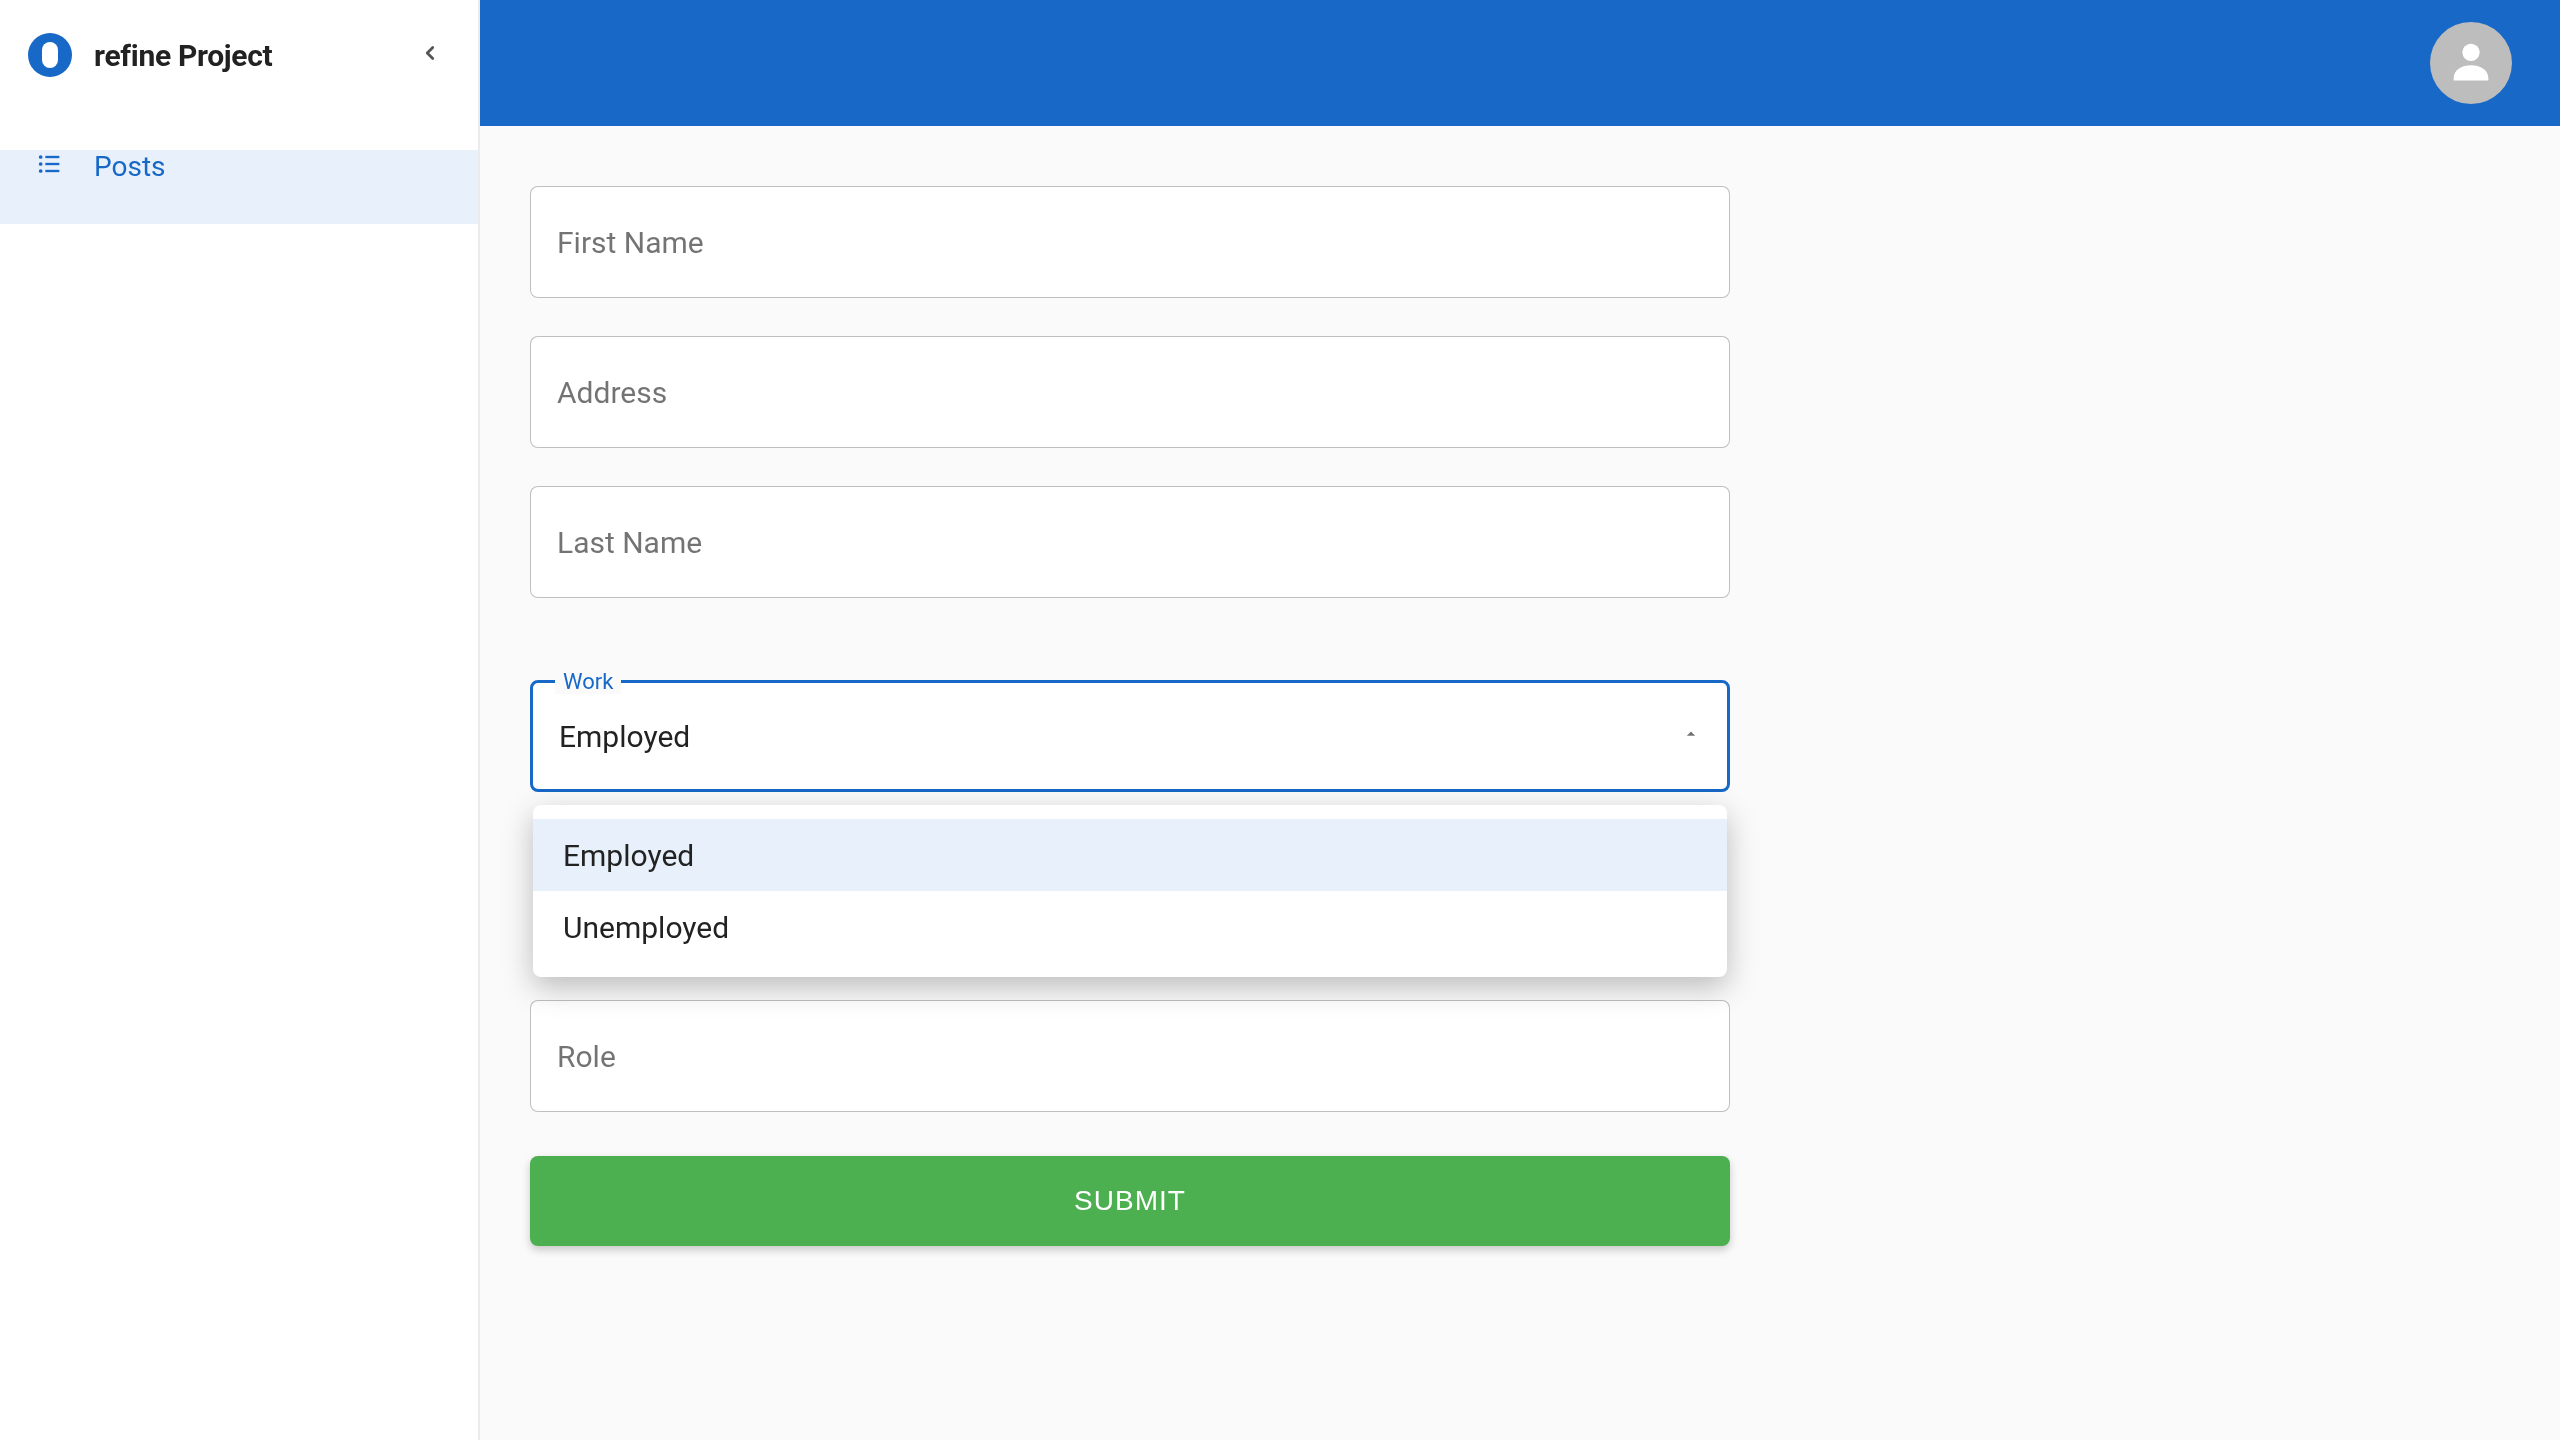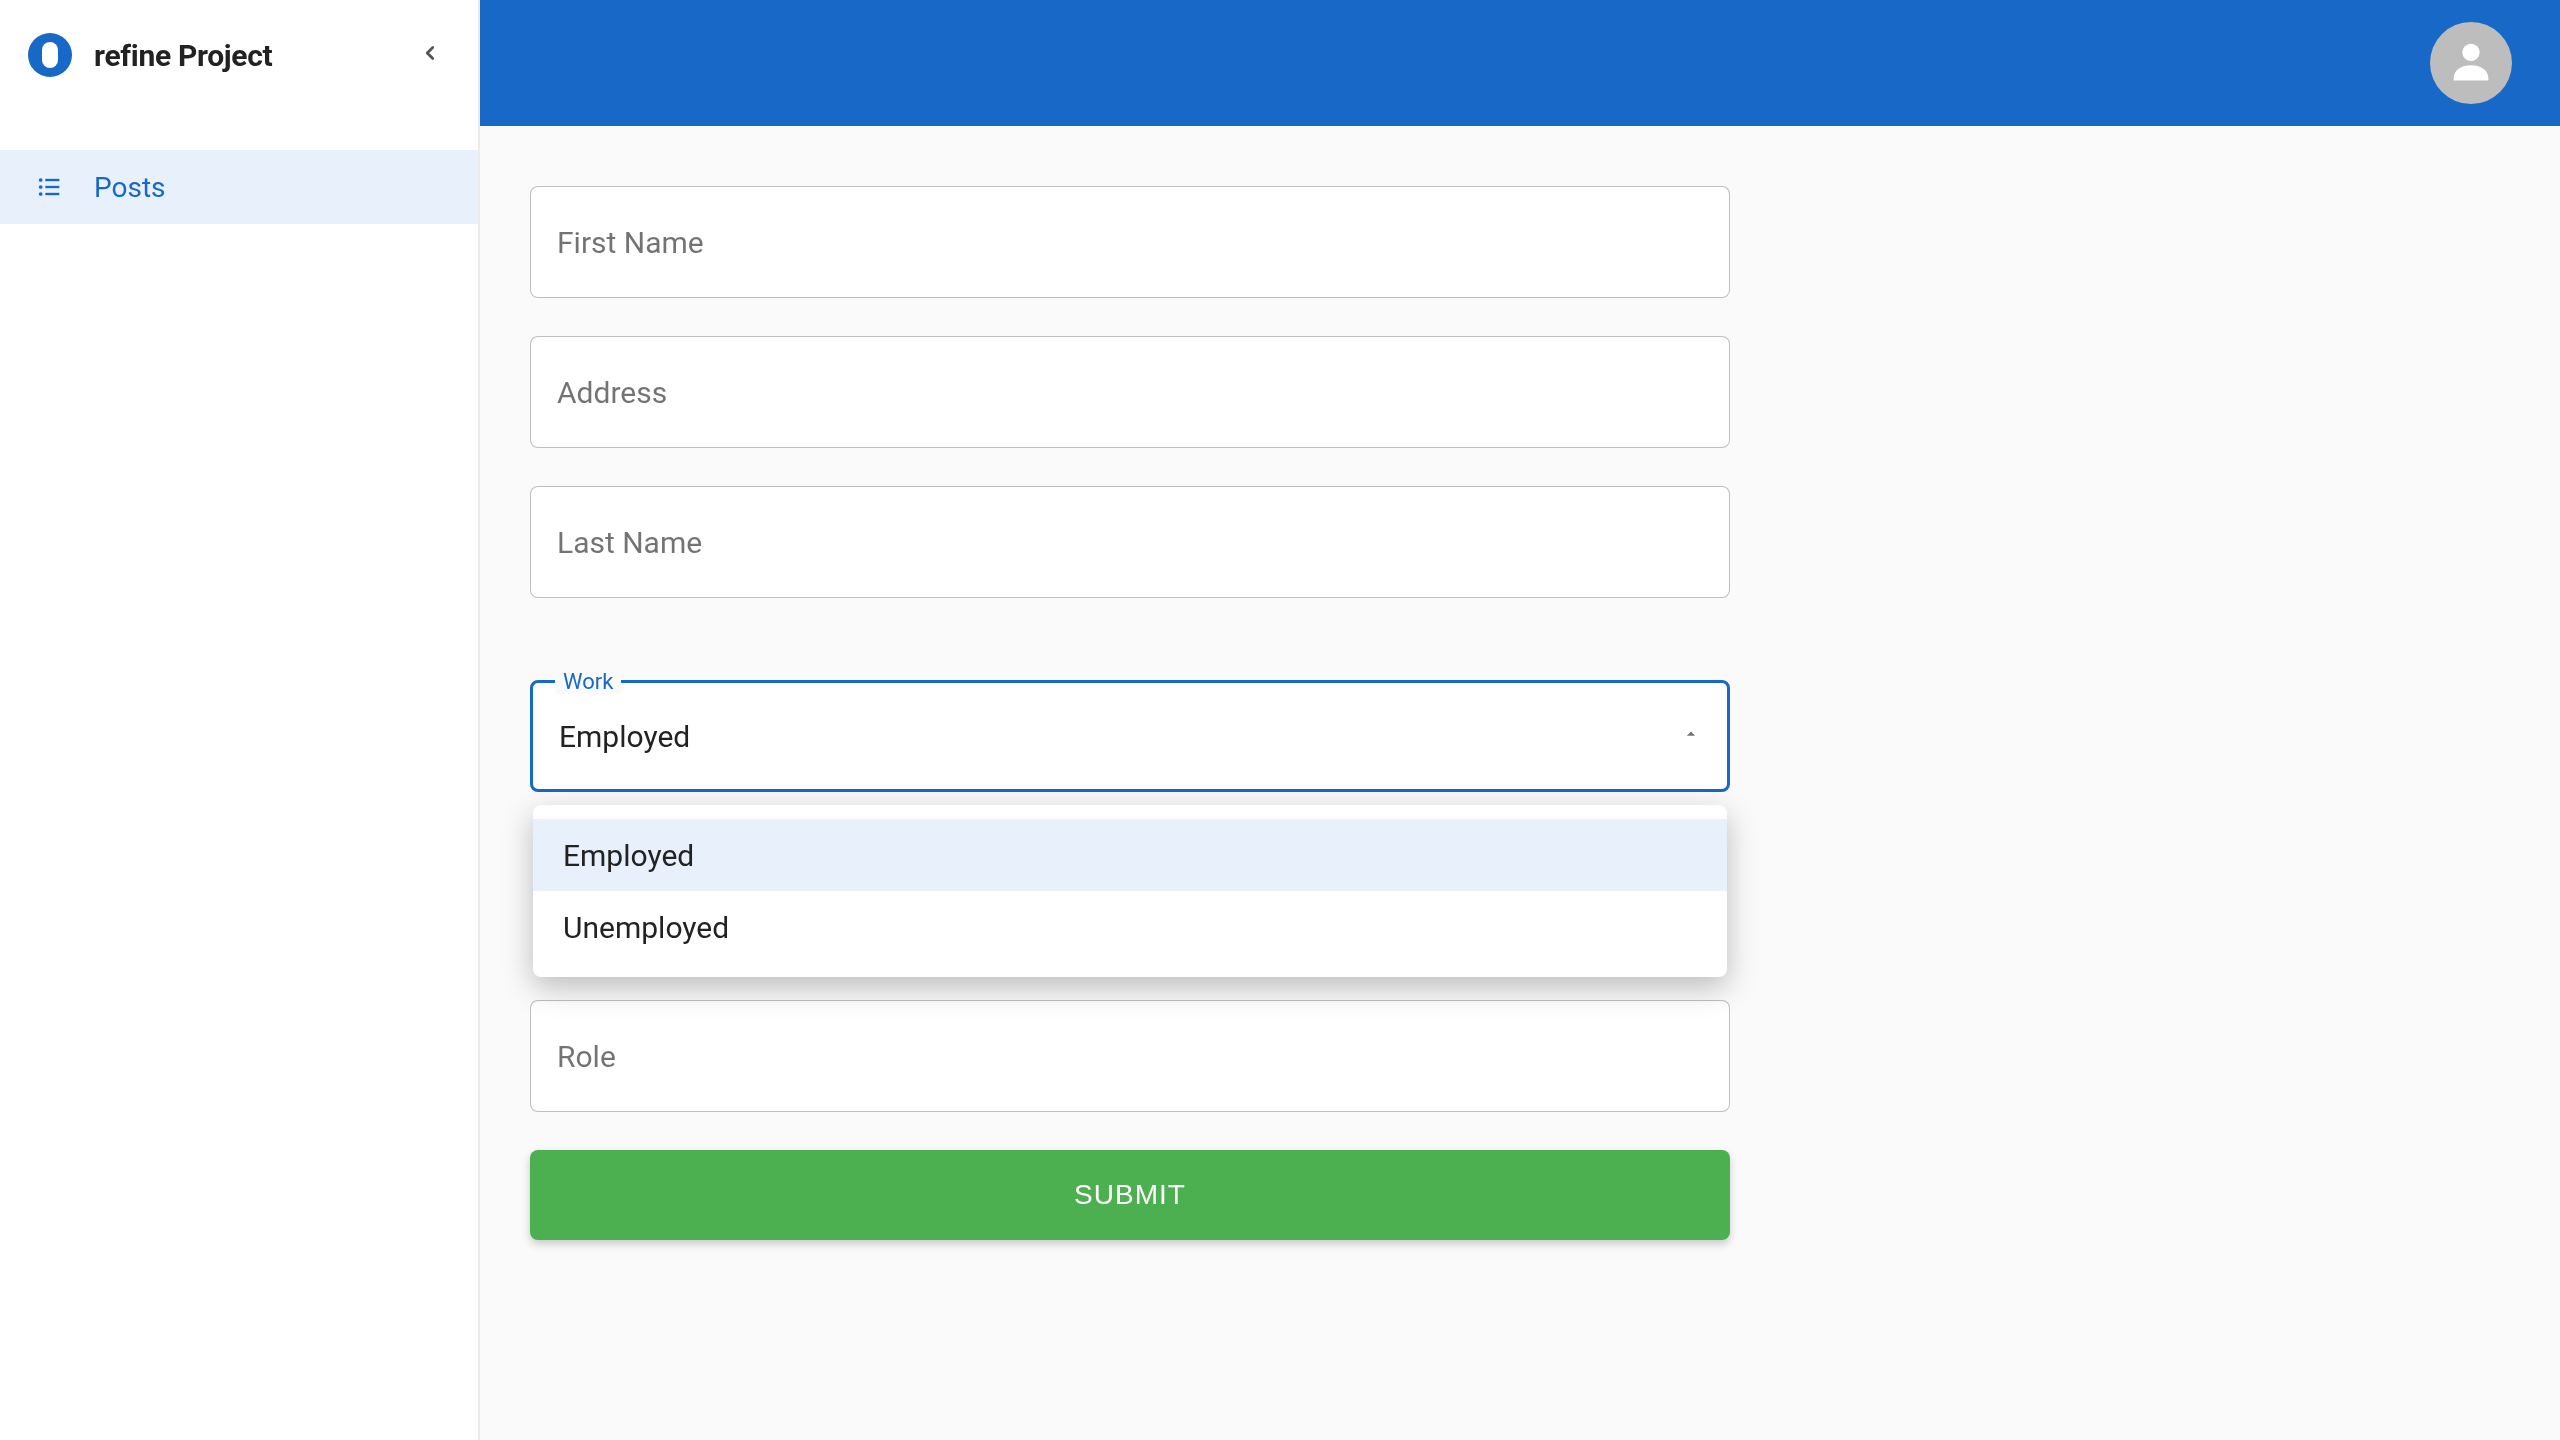--- a/index.html
+++ b/index.html
@@ -24,21 +24,21 @@
   }
   .project-title {
     margin-left:22px; font-size:30px; font-weight:700; color:#222; letter-spacing:-0.3px;
   }
   .collapse-btn {
     margin-left:auto; width:40px; height:40px; display:flex; align-items:center; justify-content:center;
     cursor:pointer; color:#555;
   }
   .sidebar-items { padding-top:40px; }
   .sidebar-item {
-    display:flex; align-items:center; height:74px; padding:0 30px;
+    display:flex; align-items:flex-start; height:74px; padding:0 30px;
     background:#e7f0fb; color:#1768c7; cursor:pointer;
     font-size:28px;
   }
   .sidebar-item .icon { width:40px; display:flex; justify-content:center; }
   .sidebar-item .label { margin-left:24px; }
 
   
   .topbar {
     position:absolute; left:480px; top:0; right:0; height:126px;
     background:#1768c7;
@@ -99,21 +99,21 @@
   }
   .dropdown-item {
     height:72px; display:flex; align-items:center; padding:0 30px;
     font-size:30px; color:#222; cursor:pointer;
   }
   .dropdown-item.selected { background:#e7f0fb; }
 
   .role-field { margin-top:170px; }
 
   .submit-btn {
-    margin-top:0;
+    margin-top:6px;
     height:90px; border:none; border-radius:8px;
     background:#4caf50; color:#fff;
     font-size:28px; font-weight:500; letter-spacing:1px;
     cursor:pointer;
     box-shadow:0 4px 8px rgba(0,0,0,0.2);
   }
 
   .fake-cursor {
     position:absolute; width:14px; height:14px;
     font-size:14px; color:#000; pointer-events:none;

